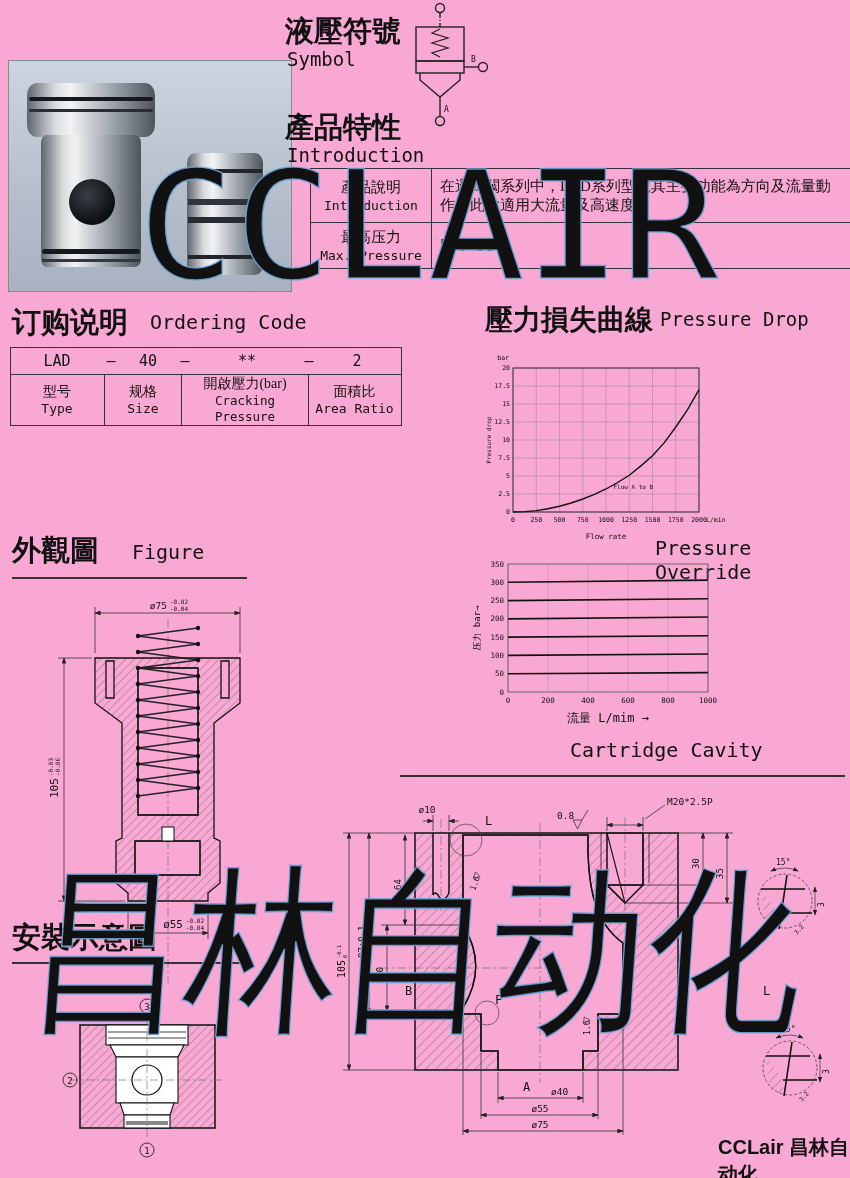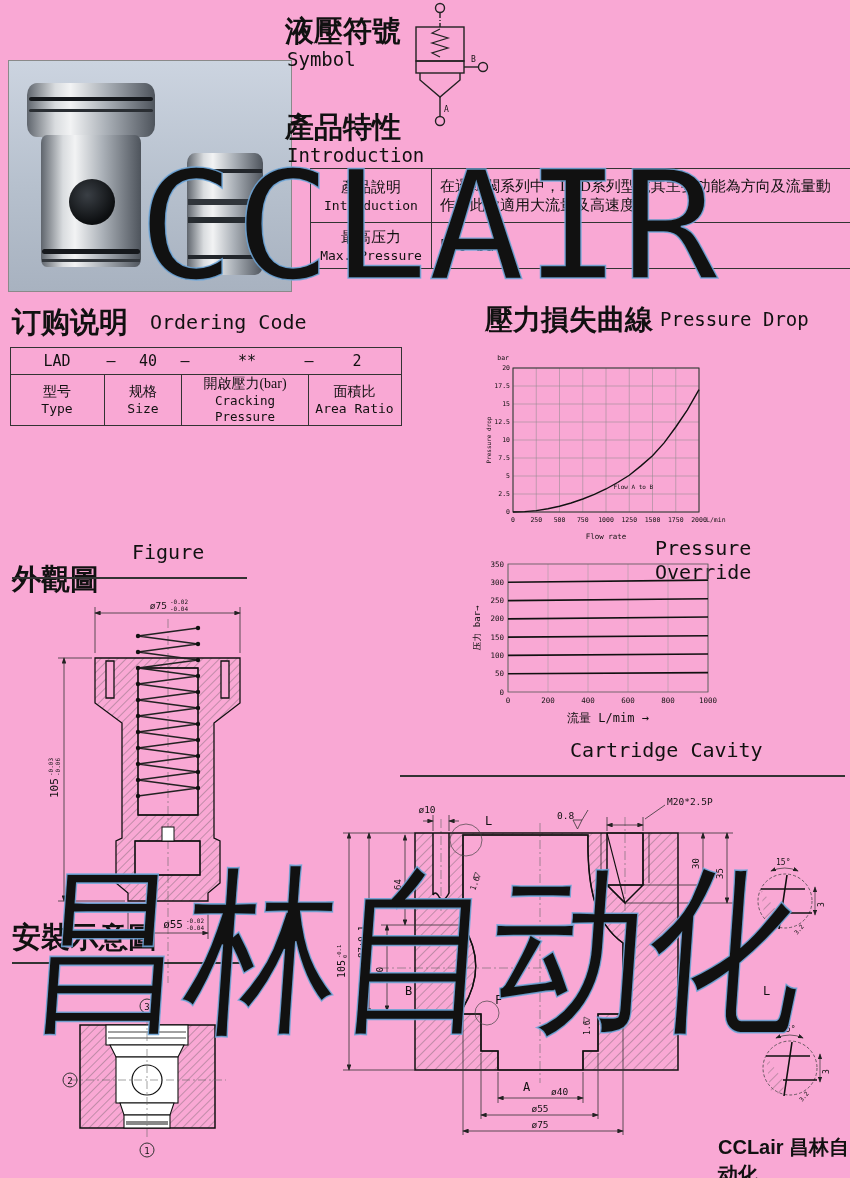--- a/index.html
+++ b/index.html
@@ -195,21 +195,21 @@
         <path d="M40.0,103.4L240.0,102.0" fill="none" stroke="#111" stroke-width="1.6"></path>
         <path d="M40.0,85.1L240.0,83.7" fill="none" stroke="#111" stroke-width="1.6"></path>
         <path d="M40.0,66.9L240.0,65.0" fill="none" stroke="#111" stroke-width="1.6"></path>
         <path d="M40.0,48.6L240.0,46.7" fill="none" stroke="#111" stroke-width="1.6"></path>
         <path d="M40.0,30.3L240.0,28.1" fill="none" stroke="#111" stroke-width="1.6"></path>
         <text transform="translate(12,76) rotate(-90)" text-anchor="middle" font-size="9" font-family="Liberation Serif, serif">压力 bar→</text>
         <text x="140" y="170" text-anchor="middle" font-size="12" font-family="Liberation Serif, serif">流量 L/mim →</text>
       </g>
     </svg>
 
-  <div class="abs zh" style="left:12px;top:531px;font-size:29px;margin-top:29px;">外觀圖</div>
+  <div class="abs zh" style="left:12px;top:531px;font-size:29px;">外觀圖</div>
   <div class="abs en" style="left:132px;top:540px;font-size:20px;">Figure</div>
   <div class="rule" style="left:12px;top:577px;width:235px;"></div>
 
   <svg class="abs" style="left:40px;top:583px;" width="250" height="405" viewBox="0 0 250 405">
     <defs>
       <pattern id="hf" width="6" height="6" patternTransform="rotate(45)" patternUnits="userSpaceOnUse">
         <line x1="0" y1="0" x2="0" y2="6" stroke="#555" stroke-width="0.7"></line>
       </pattern>
       <marker id="arf" markerWidth="8" markerHeight="6" refX="7" refY="3" orient="auto">
           <path d="M0,0 L8,3 L0,6 Z" fill="#222"></path>

